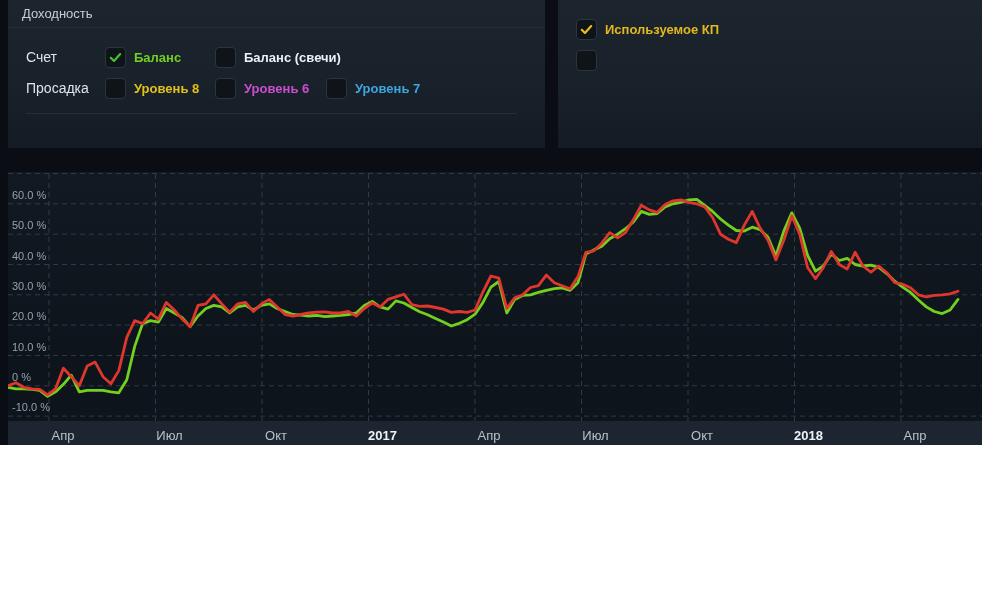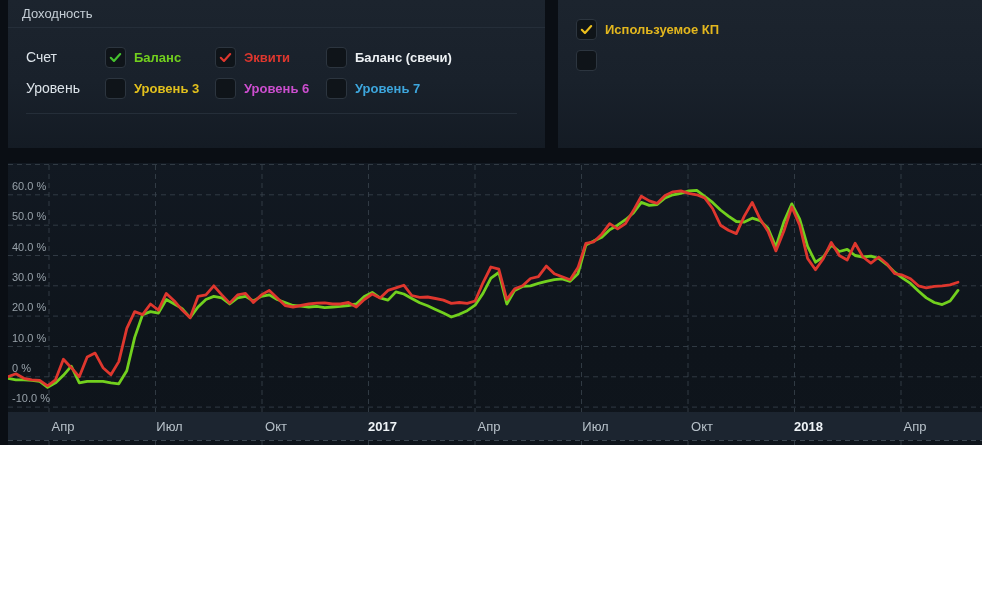--- a/index.html
+++ b/index.html
@@ -21,21 +21,21 @@
   .cb-item.c1 { width:110px; }
   .cb-item.c2 { width:111px; }
   .cb-box { width:21px; height:21px; border-radius:4px; background:#0f1419; border:1px solid #2c353f;
             display:flex; align-items:center; justify-content:center; margin-right:8px; flex:none; }
   .check { width:15px; height:15px; display:none; }
   .cb-item.checked .check { display:block; }
   .cb-label { font-size:13px; font-weight:bold; white-space:nowrap; }
   .divider { height:1px; background:#252e39; margin-top:12px; }
 
   
-  .chart { position:absolute; left:8px; top:163px; width:974px; height:307px;
+  .chart { position:absolute; left:8px; top:172px; width:974px; height:307px;
            background:linear-gradient(180deg,#121922,#0e141b 60%,#0f151c); }
   .chart svg { position:absolute; left:0; top:0; }
   .grid   { stroke:#39434e; stroke-dasharray:5 4; opacity:.8; fill:none; stroke-width:1; }
   .grid.strong { stroke:#49545f; }
   .ylab { fill:#97a1a9; font-size:11px; }
   .xlab { fill:#b7c1c9; font-size:13px; }
   .xlab.year { fill:#eef3f6; font-weight:bold; }
   .band { fill:#1c2530; }
 </style>
 </head>
@@ -52,38 +52,30 @@
         <div class="cb-row">
           <span class="row-label">Счет</span>
           <label class="cb-item c1 checked">
             <span class="cb-box">
                 <svg class="check" viewBox="0 0 24 24">
                   <path d="M4.5 12.5l5 5 10-11" fill="none" stroke-width="3.4" stroke-linecap="round" stroke-linejoin="round" stroke="#46c32f"></path>
                 </svg>
               </span>
             <span class="cb-label" style="color: rgb(114, 208, 30);">Баланс</span>
           </label>
-          <label class="cb-item c2 checked">
-            <span class="cb-box">
-                <svg class="check" viewBox="0 0 24 24">
-                  <path d="M4.5 12.5l5 5 10-11" fill="none" stroke-width="3.4" stroke-linecap="round" stroke-linejoin="round" stroke="#df372e"></path>
-                </svg>
-              </span>
-            <span class="cb-label" style="color: rgb(223, 55, 46);">Эквити</span>
-          </label>
           <label class="cb-item c3">
             <span class="cb-box"></span>
             <span class="cb-label" style="color: rgb(237, 241, 244);">Баланс (свечи)</span>
           </label>
         </div>
         <div class="cb-row">
-          <span class="row-label">Уровень</span>
+          <span class="row-label">Просадка</span>
           <label class="cb-item c1">
             <span class="cb-box"></span>
-            <span class="cb-label" style="color: rgb(226, 192, 29);">Уровень 3</span>
+            <span class="cb-label" style="color: rgb(226, 192, 29);">Уровень 8</span>
           </label>
           <label class="cb-item c2">
             <span class="cb-box"></span>
             <span class="cb-label" style="color: rgb(204, 78, 207);">Уровень 6</span>
           </label>
           <label class="cb-item c3">
             <span class="cb-box"></span>
             <span class="cb-label" style="color: rgb(61, 166, 221);">Уровень 7</span>
           </label>
         </div>

